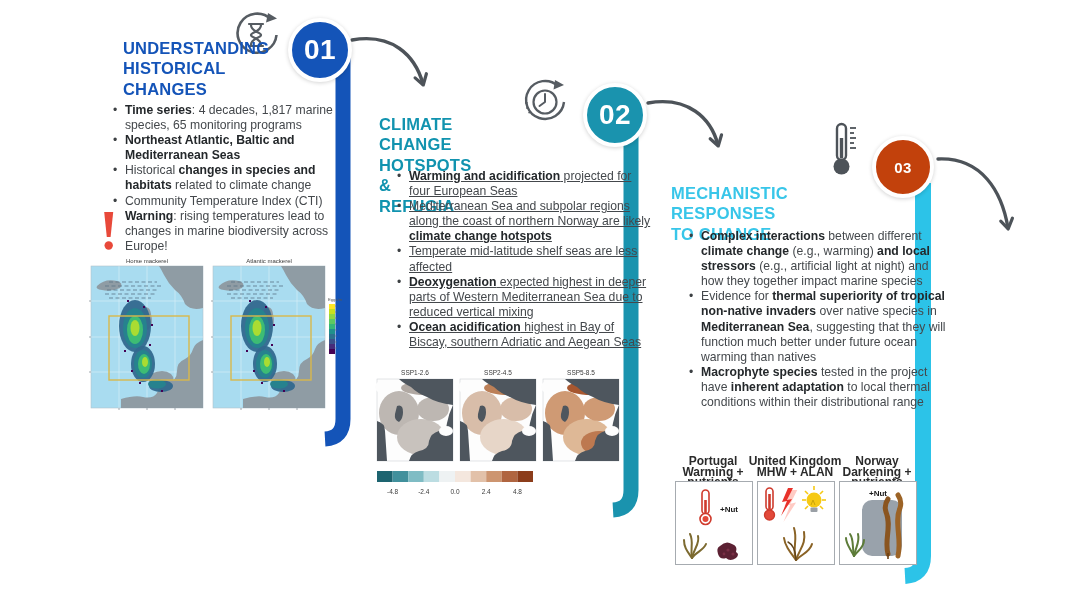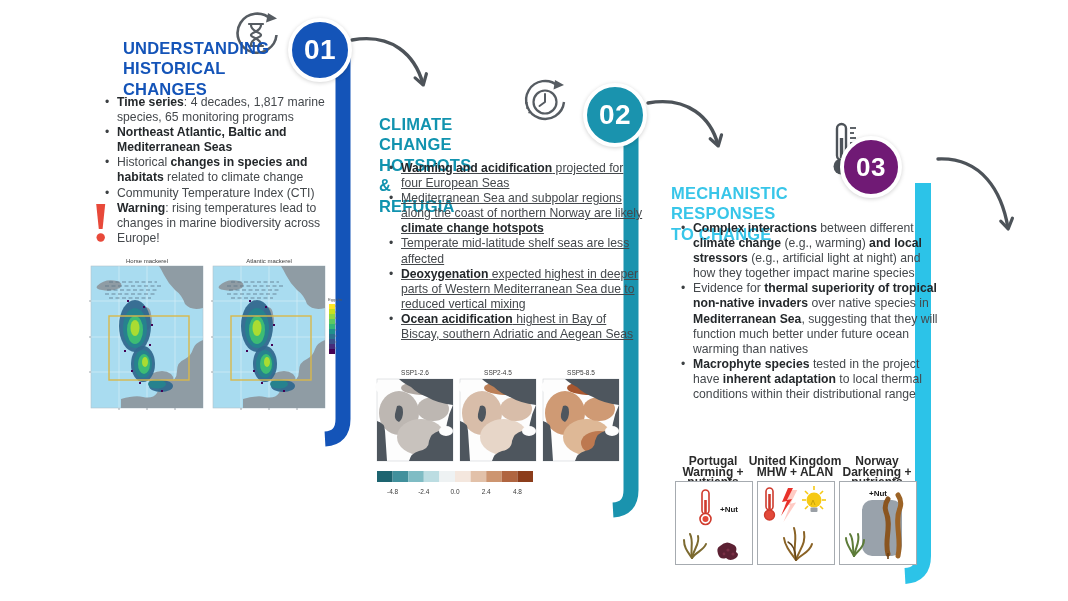--- a/index.html
+++ b/index.html
@@ -9,26 +9,26 @@
   .sec{position:absolute;z-index:2;}
   .title{position:absolute;font-weight:700;font-size:16.5px;line-height:20.5px;letter-spacing:.2px;z-index:3;}
   .t1{left:95px;top:24px;color:#1454b8;margin-left:28px;}
   .t2{left:379px;top:100px;color:#1193af;}
   .t3{left:671px;top:169px;color:#38c6e9;}
   .badge{position:absolute;border-radius:50%;border:4px solid #fff;box-shadow:0 1px 4px rgba(0,0,0,.18);
          display:flex;align-items:center;justify-content:center;color:#fff;font-weight:700;
          font-size:28px;letter-spacing:.5px;z-index:4;}
   .badge1{left:288px;top:18px;width:56px;height:56px;background:#1454b8;}
   .badge2{left:583px;top:83px;width:56px;height:56px;background:#1a93ae;}
-  .badge3{left:840px;top:136px;width:54px;height:54px;background:#701a75;font-size:26px;}
+  .badge3{left:872px;top:136px;width:54px;height:54px;background:#c2410c;font-size:15px;}
   .icon{position:absolute;z-index:3;}
   .icon1{left:232px;top:10px;}
   .icon2{left:521px;top:78px;}
   .icon3{left:826px;top:120px;}
-  .bullets{position:absolute;margin:8px;padding:0;list-style:none;z-index:3;
+  .bullets{position:absolute;margin:16px;padding:0;list-style:none;z-index:3;
            font-size:12.2px;line-height:15.1px;color:#44484c;}
   .bullets b{color:#24282b;}
   .bullets li{position:relative;padding-left:14px;margin:0;}
   .bullets li.dot::before{content:"•";position:absolute;left:2px;top:0;color:#3c4043;}
   .b1{left:95px;top:87px;width:245px;}
   .b2{left:379px;top:153px;width:256px;text-decoration:underline;}
   .b3{left:671px;top:213px;width:261px;}
   .warn-icon{position:absolute;left:-10px;top:1px;width:15px;height:44px;}
   .fig{position:absolute;z-index:3;}
   .fig1{left:77px;top:256px;}

